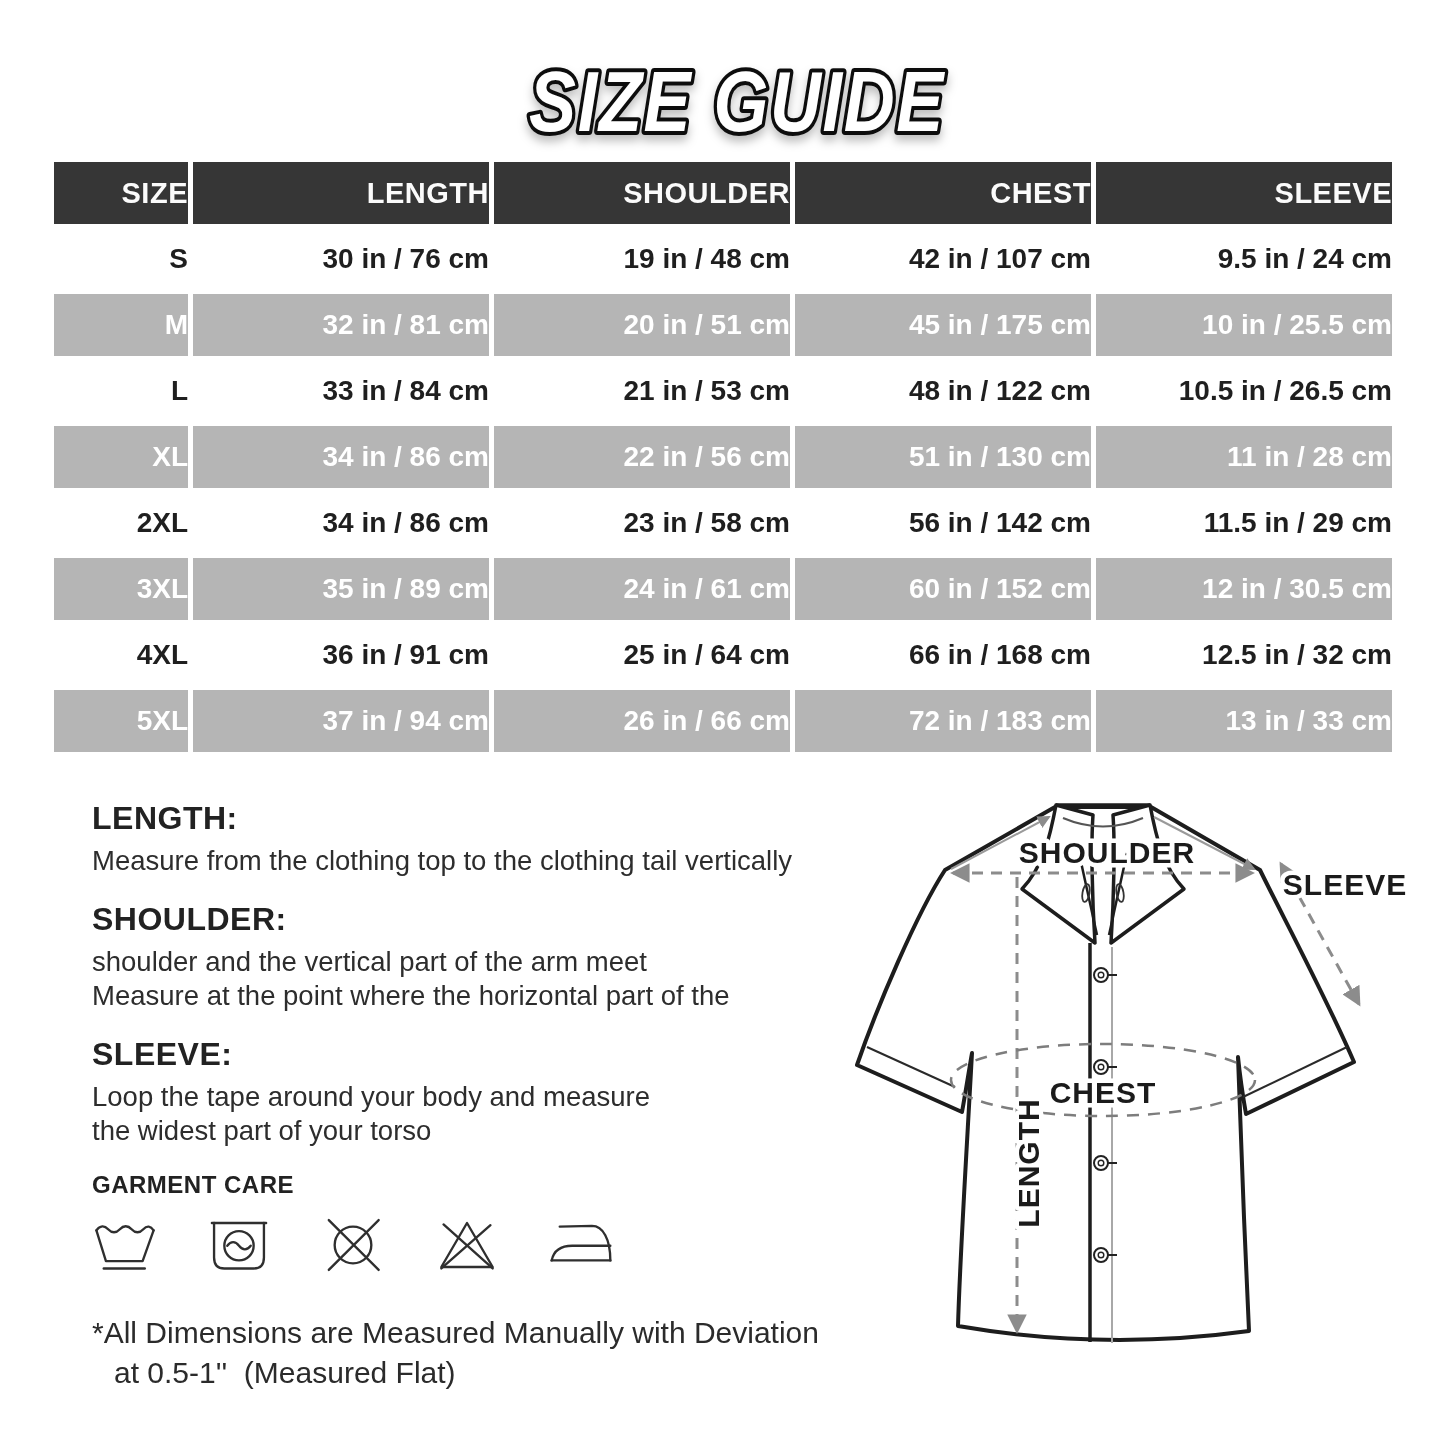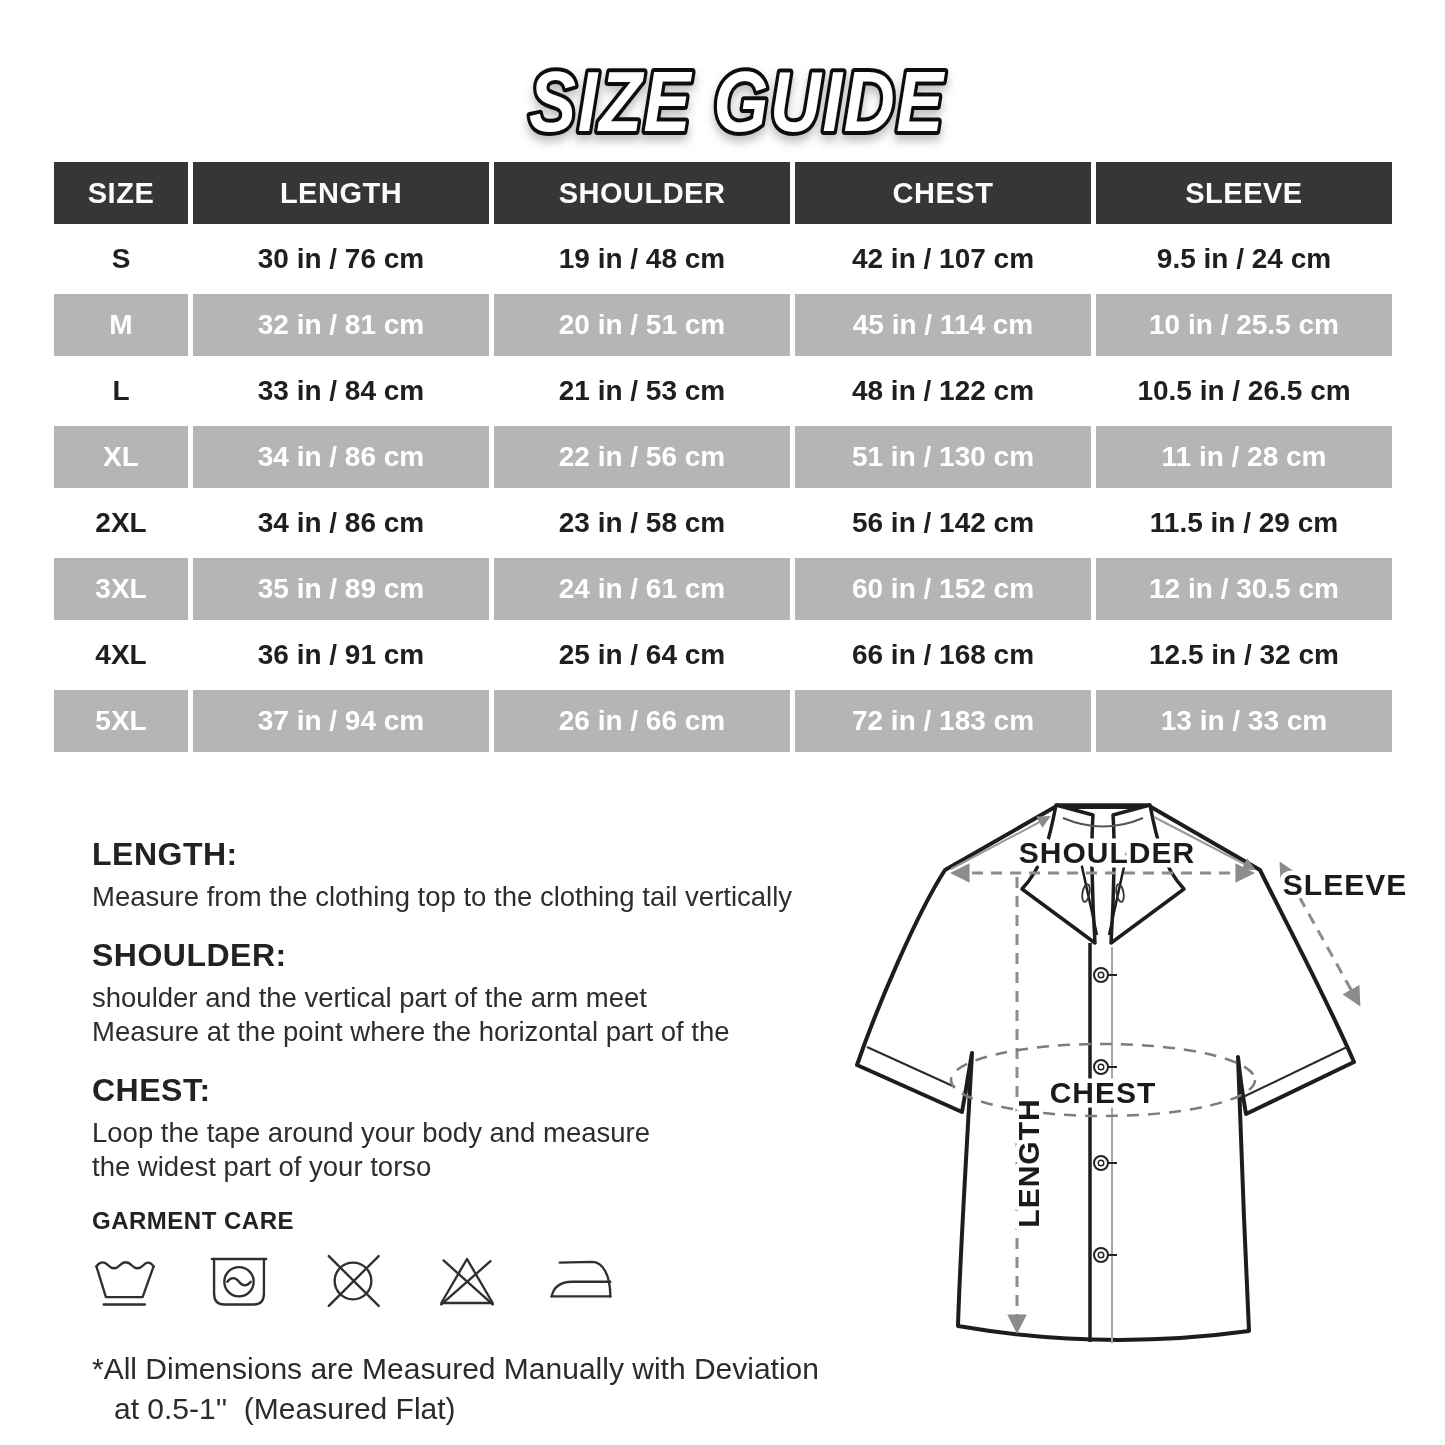--- a/index.html
+++ b/index.html
@@ -10,30 +10,30 @@
   
   .title-wrap{position:absolute;left:15px;top:28px;width:1445px;height:140px;text-align:center;}
   .title-svg text{filter:none;}
   .title-svg{filter:drop-shadow(0 6px 5px rgba(0,0,0,0.25));}
   
   table.size-table{
     position:absolute;left:49px;top:158px;width:1348px;
     border-collapse:separate;border-spacing:5px 4px;table-layout:fixed;
   }
   table.size-table td,table.size-table th{
-    height:62px;text-align:center;vertical-align:middle;
+    height:62px;text-align:right;vertical-align:middle;
     font-weight:bold;font-size:28px;padding:0;
   }
   table.size-table th{background:#363636;color:#fbfbfb;font-size:29px;letter-spacing:0.5px;}
   tr.row-light td{background:#ffffff;color:#1f1f1f;}
   tr.row-shaded td{background:#b5b5b5;color:#ffffff;}
   col.c-size{width:134px;}
   col.c-meas{width:296px;}
   
-  .defs{position:absolute;left:92px;top:800px;width:800px;margin-top:36px;}
+  .defs{position:absolute;left:92px;top:800px;width:800px;}
   .def-term{font-size:32px;font-weight:bold;letter-spacing:0.5px;color:#222;margin:0 0 7px 0;}
   .def-line{font-size:27.5px;line-height:1.24;color:#2d2d2d;white-space:pre-wrap;}
   .def-block{margin-bottom:23px;}
   .care-heading{font-size:24px;font-weight:bold;letter-spacing:0.5px;color:#222;margin:4px 0 16px 0;}
   .care-icons{display:flex;gap:48px;align-items:flex-end;}
   .care-icons svg{display:block;}
   .footnote{margin-top:38px;font-size:30px;line-height:1.32;color:#2b2b2b;}
   .footnote .fn2{padding-left:22px;white-space:pre-wrap;}
   .footnote .fn1{white-space:pre-wrap;}
   
@@ -71,21 +71,21 @@
       <td>S</td>
       <td>30 in / 76 cm</td>
       <td>19 in / 48 cm</td>
       <td>42 in / 107 cm</td>
       <td>9.5 in / 24 cm</td>
     </tr>
     <tr class="row-shaded">
       <td>M</td>
       <td>32 in / 81 cm</td>
       <td>20 in / 51 cm</td>
-      <td>45 in / 114 cm</td>
+      <td>45 in / 175 cm</td>
       <td>10 in / 25.5 cm</td>
     </tr>
     <tr class="row-light">
       <td>L</td>
       <td>33 in / 84 cm</td>
       <td>21 in / 53 cm</td>
       <td>48 in / 122 cm</td>
       <td>10.5 in / 26.5 cm</td>
     </tr>
     <tr class="row-shaded">
@@ -133,21 +133,21 @@
       <div class="def-line">Measure from the clothing top to the clothing tail vertically</div>
     </div>
 
     <div class="def-block">
       <div class="def-term">SHOULDER:</div>
       <div class="def-line">shoulder and the vertical part of the arm meet</div>
       <div class="def-line">Measure at the point where the horizontal part of the</div>
     </div>
 
     <div class="def-block">
-      <div class="def-term">CHEST:</div>
+      <div class="def-term">SLEEVE:</div>
       <div class="def-line">Loop the tape around your body and measure</div>
       <div class="def-line">the widest part of your torso</div>
     </div>
 
     <div class="care-heading">GARMENT CARE</div>
 
     <div class="care-icons">
 
       <span>
         <svg width="66" height="60" viewBox="0 0 90 80" fill="none" stroke="#2f2f2f" stroke-width="3.2" stroke-linecap="round" stroke-linejoin="round">

